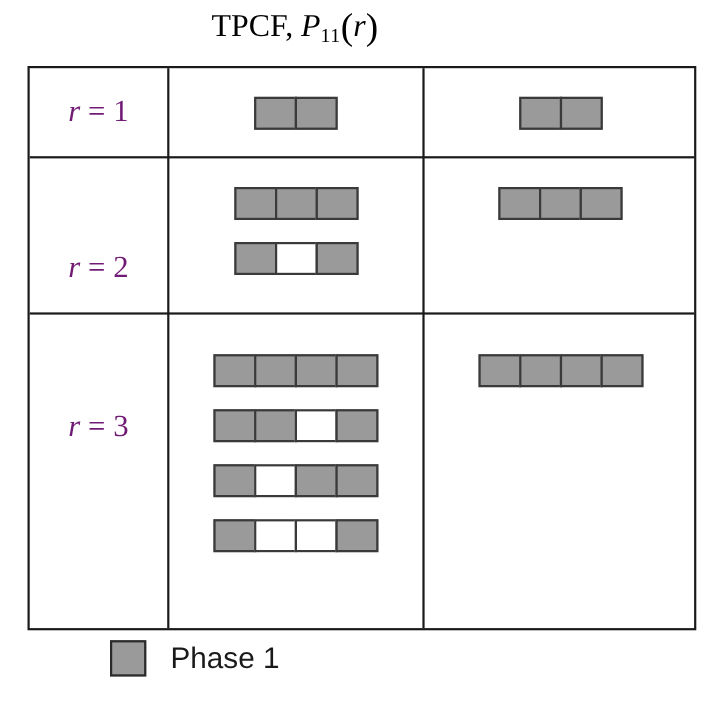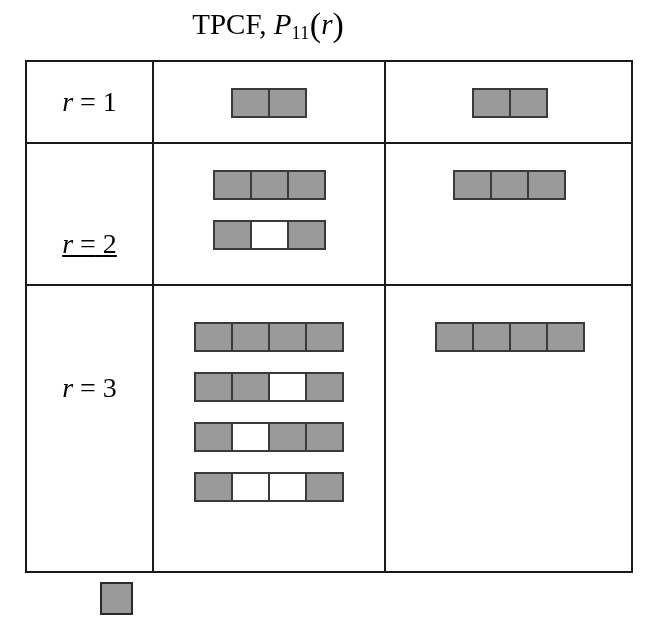--- a/index.html
+++ b/index.html
@@ -34,24 +34,24 @@
   }
   .vline{ position:absolute; top:0; bottom:0; width:2px; background:#1a1a1a; }
   .v1{ left:125px; }
   .v2{ left:357px; }
   .hline{ position:absolute; left:0; right:0; height:2px; background:#1a1a1a; }
   .h1{ top:80px; }
   .h2{ top:222px; }
 
   .rlabel{
     position:absolute; left:0; width:125px;
-    font-size:28px; text-align:center; color:#000000;
+    font-size:28px; text-align:center; color:#701a75;
   }
   .r1{ top:24px; }
-  .r2{ top:166px;text-decoration:underline; }
+  .r2{ top:166px; }
   .r3{ top:310px; }
 
   .colcell{ position:absolute; }
   .c-tpcf{ left:127px; width:230px; }
   .c-lpf{ left:359px; width:247px; }
 
   .strip{ display:flex; justify-content:center; }
   .strip + .strip{ margin-top:20px; }
   .cellbox{
     width:39px; height:30px;
@@ -177,14 +177,15 @@
         <div class="cellbox p1"></div>
         <div class="cellbox p1"></div>
         <div class="cellbox p1"></div>
       </div>
     </div>
 </div>
 
 <div class="legend">
   <div class="leg-item leg-1">
     <div class="leg-sw p1"></div>
+    <div class="leg-txt">Phase 1</div>
   </div>
 </div>
 
 </body></html>

